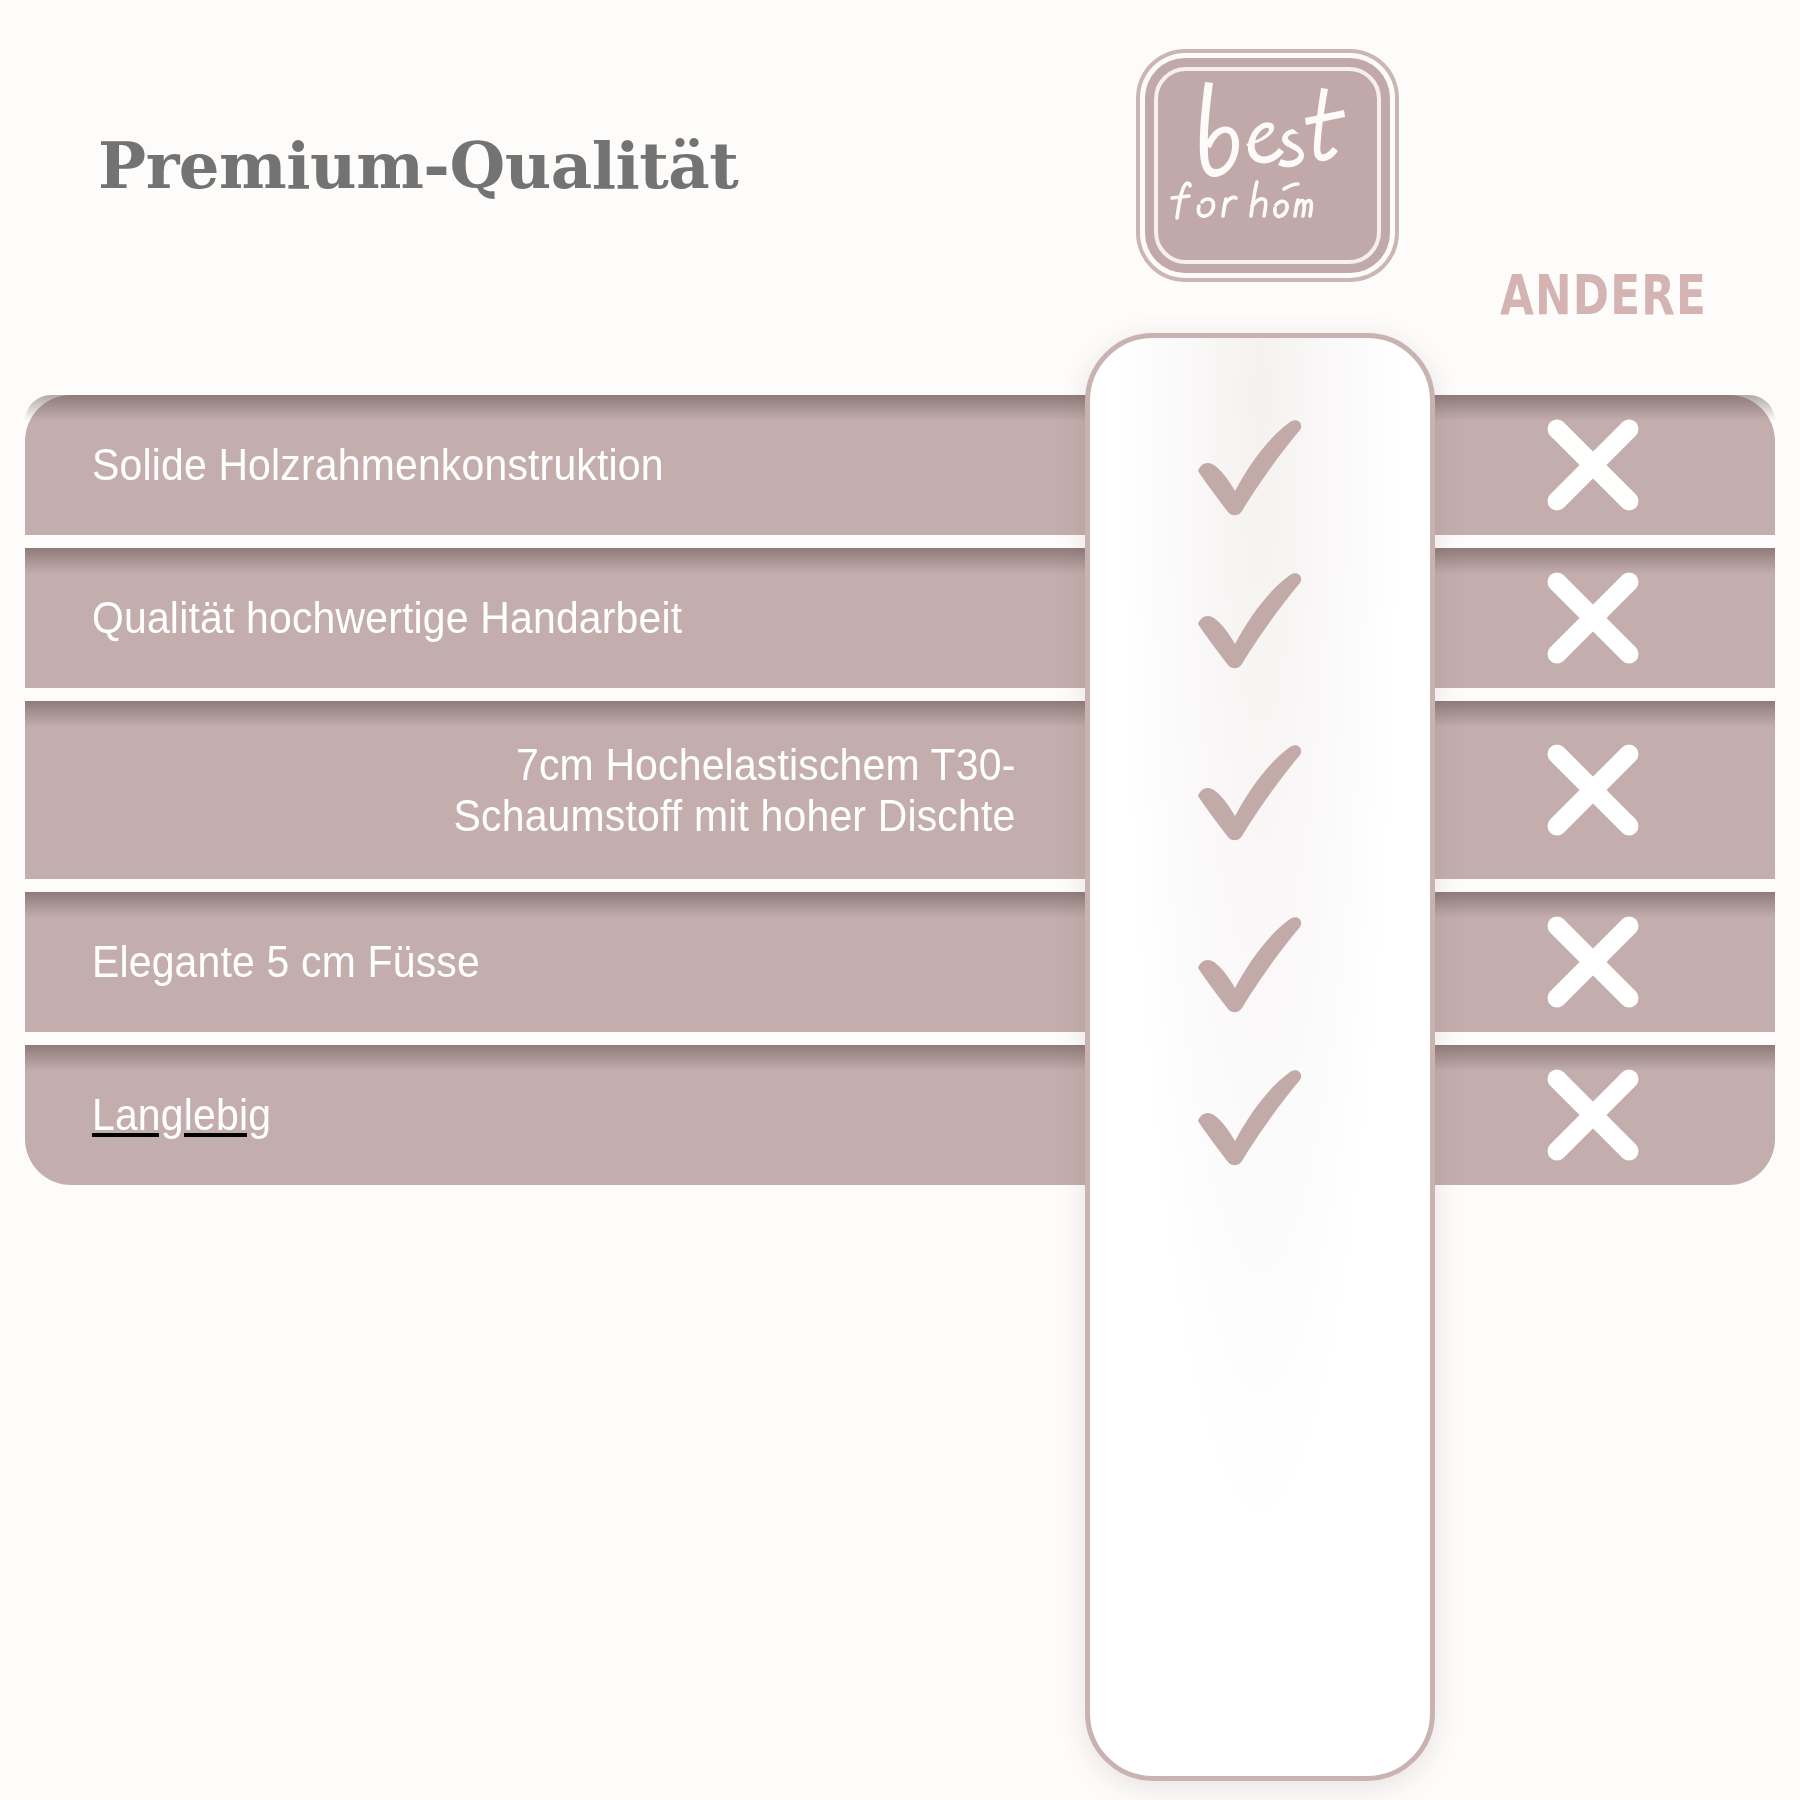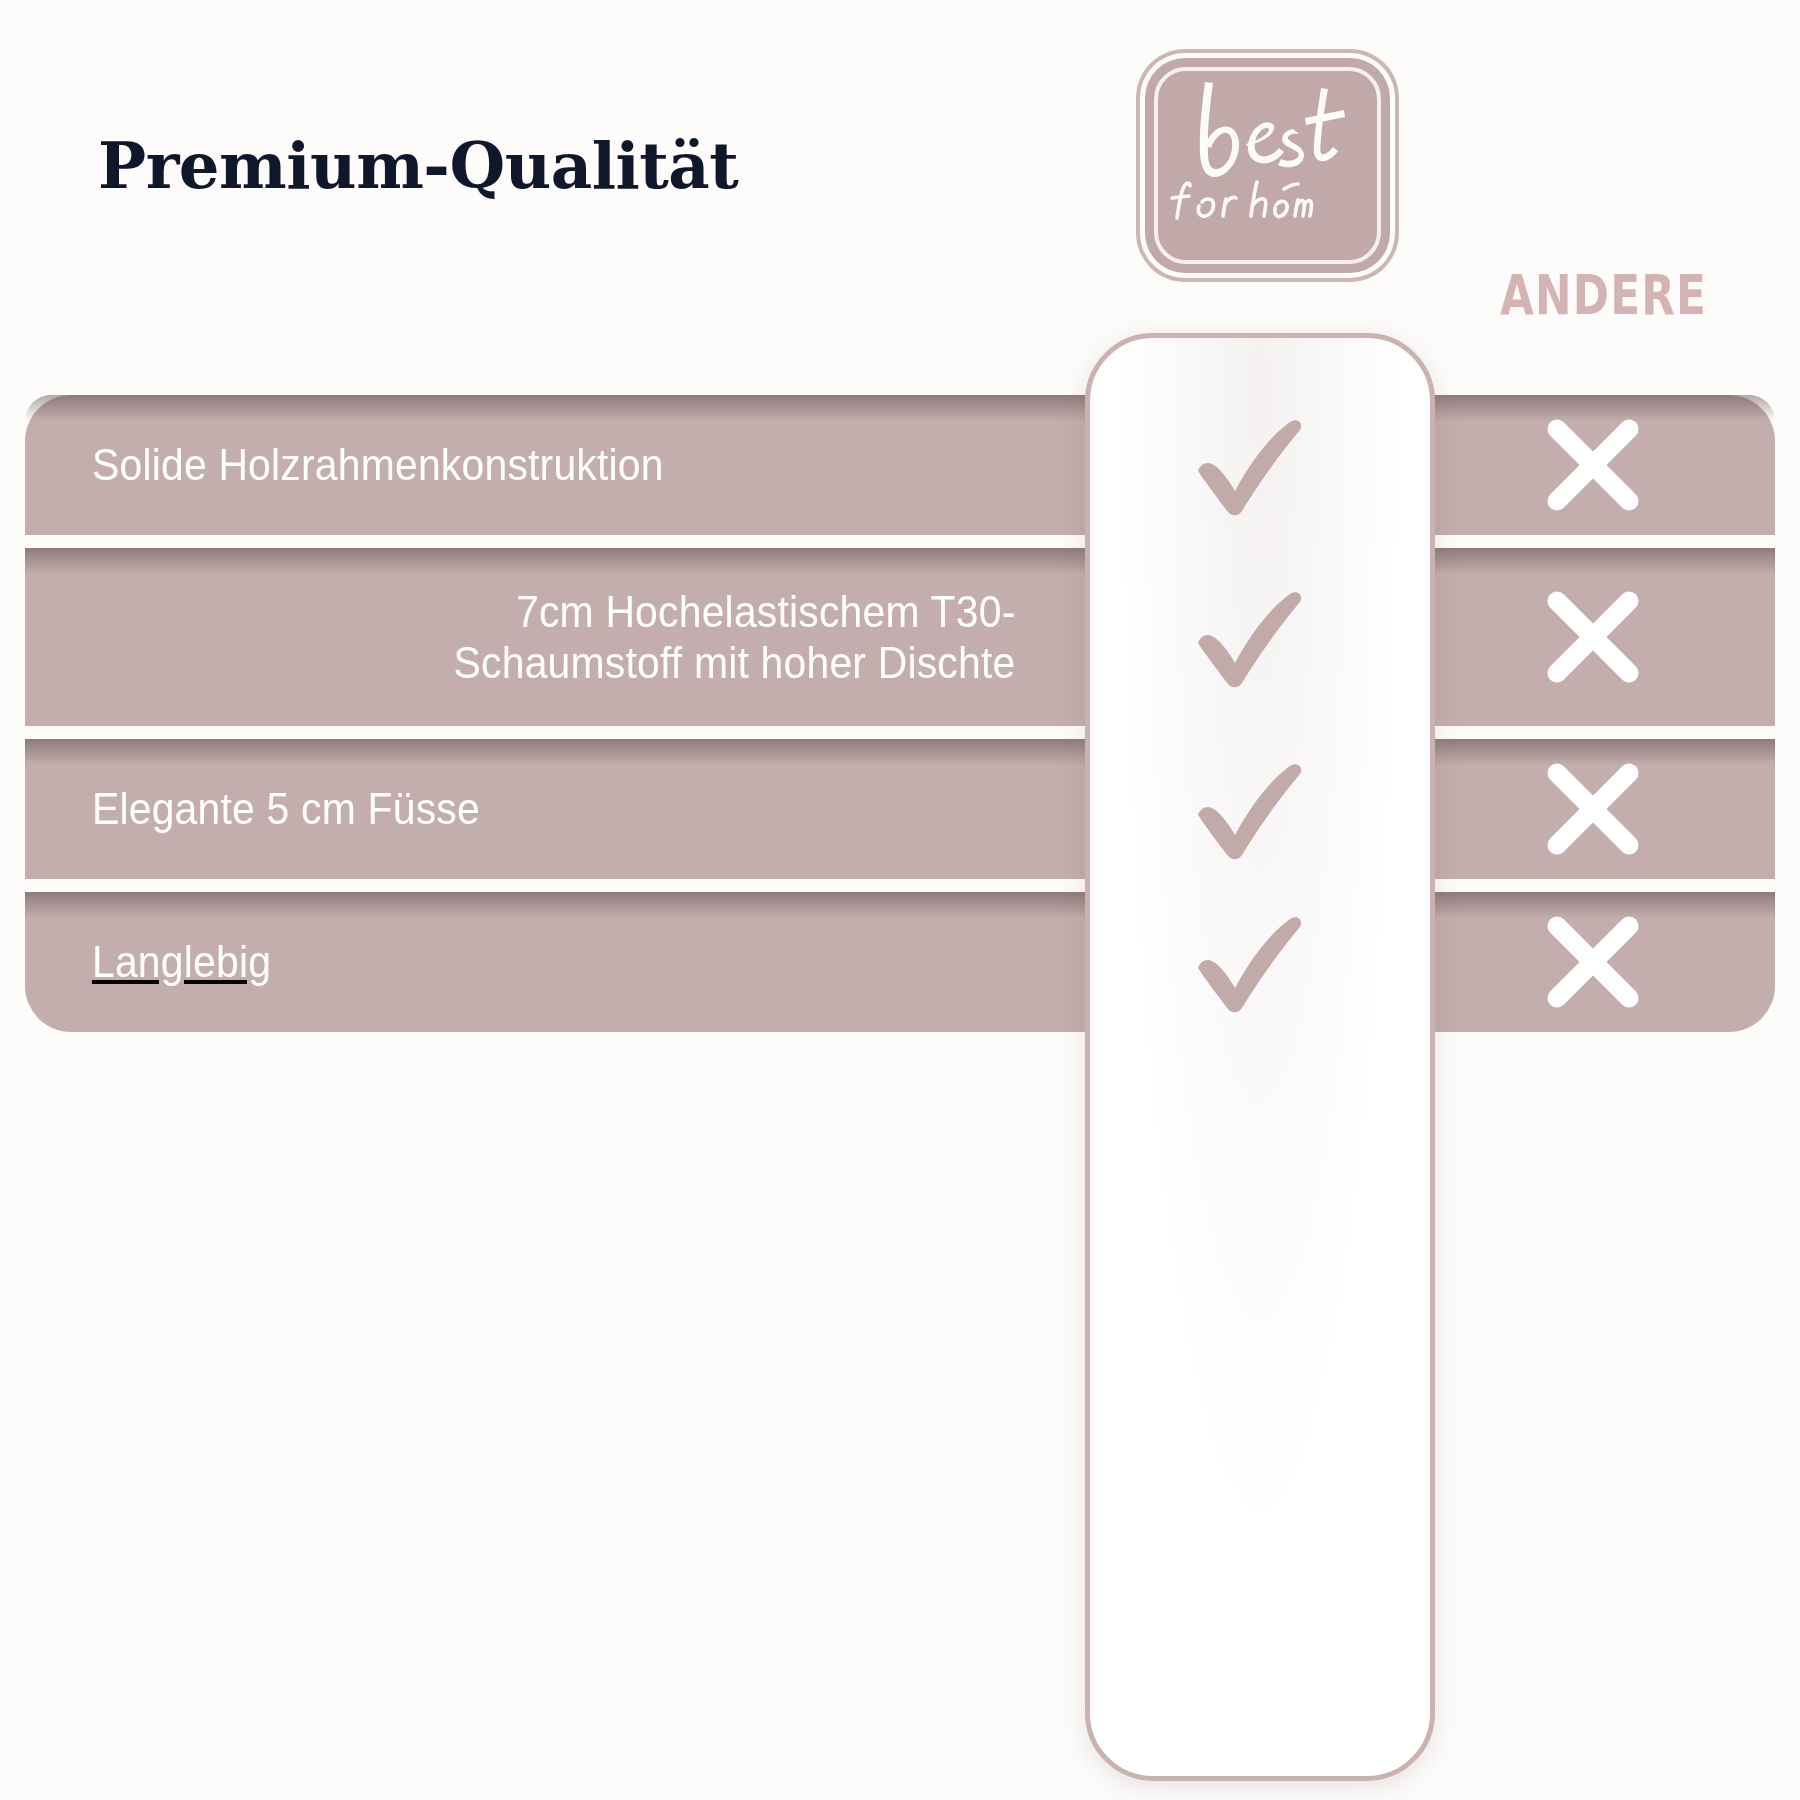--- a/index.html
+++ b/index.html
@@ -21,21 +21,21 @@
 
   
   #title {
     position: absolute;
     left: 98px;
     top: 128px;
     font-family: "DejaVu Serif", serif;
     font-weight: bold;
     font-size: 64px;
     letter-spacing: -0.5px;
-    color: #0f172a;
+    color: #737373;
     white-space: nowrap;
   }
 
   
   #badge {
     position: absolute;
     left: 1145px;
     top: 58px;
     width: 245px;
     height: 215px;
@@ -240,20 +240,38 @@
       <div class="x-cell">
         <svg class="x-icon" viewBox="0 0 104 104">
           <g stroke="#ffffff" stroke-width="19" stroke-linecap="round">
             <line x1="16" y1="16" x2="88" y2="88"></line>
             <line x1="88" y1="16" x2="16" y2="88"></line>
           </g>
         </svg>
       </div>
     </div>
 
+    <div class="row row-h1">
+      <div class="feature-label">
+        <span>Qualität hochwertige Handarbeit</span>
+      </div>
+      <div class="check-cell">
+        <svg class="check-icon" viewBox="0 0 120 104">
+          <path d="M8 58 C10 52 16 48 22 51 C30 55 38 66 45 78 C60 50 79 24 100 9 C107 4 114 10 110 17 C88 43 66 75 52 98 C49 103 42 104 38 99 C28 86 16 70 8 58 Z" fill="#c2aaa8"></path>
+        </svg>
+      </div>
+      <div class="x-cell">
+        <svg class="x-icon" viewBox="0 0 104 104">
+          <g stroke="#ffffff" stroke-width="19" stroke-linecap="round">
+            <line x1="16" y1="16" x2="88" y2="88"></line>
+            <line x1="88" y1="16" x2="16" y2="88"></line>
+          </g>
+        </svg>
+      </div>
+    </div>
 
 
     <div class="row row-h2">
       <div class="feature-label">
         <div>7cm Hochelastischem T30-</div>
         <div>Schaumstoff mit hoher Dischte</div>
       </div>
       <div class="check-cell">
         <svg class="check-icon" viewBox="0 0 120 104">
           <path d="M8 58 C10 52 16 48 22 51 C30 55 38 66 45 78 C60 50 79 24 100 9 C107 4 114 10 110 17 C88 43 66 75 52 98 C49 103 42 104 38 99 C28 86 16 70 8 58 Z" fill="#c2aaa8"></path>

